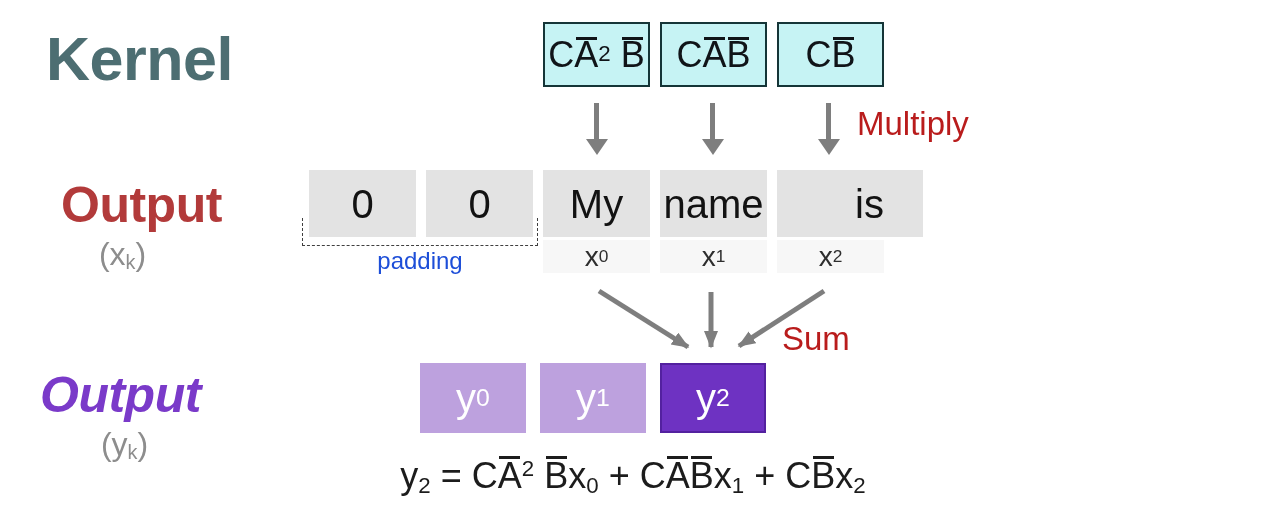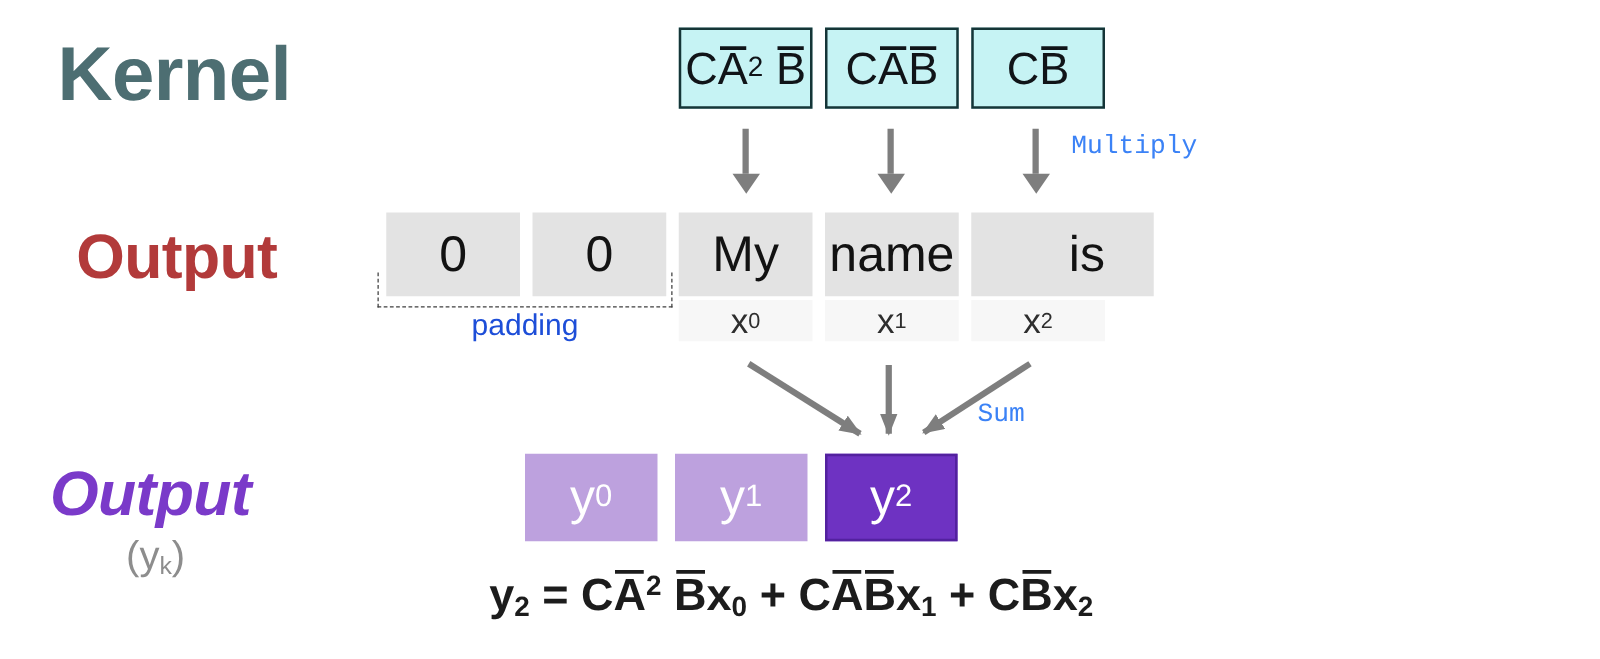--- a/index.html
+++ b/index.html
@@ -30,21 +30,21 @@
   
   .varrow{top:103px;width:5px;height:36px;background:#7e7e7e;}
   .varrow::after{
     content:"";position:absolute;left:50%;transform:translateX(-50%);
     bottom:-16px;width:0;height:0;
     border-left:11px solid transparent;border-right:11px solid transparent;
     border-top:16px solid #7e7e7e;
   }
   .a0{left:594px;} .a1{left:710px;} .a2{left:826px;}
 
-  .anno{color:#3b82f6;font-size:21px;line-height:1.1;font-family:Liberation Mono, monospace;}
+  .anno{color:#b91c1c;font-size:33px;line-height:1.1;}
   .multiply-label{left:857px;top:106px;}
   .sum-label{left:782px;top:321px;}
 
   
   .icell{
     top:170px;width:107px;height:67px;background:#e3e3e3;
     display:flex;align-items:center;justify-content:center;
     font-size:40px;color:#121212;line-height:1;
   }
   .i0{left:309px;} .i1{left:426px;} .i2{left:543px;} .i3{left:660px;} .i4{left:777px;padding-left:39px;}
@@ -71,39 +71,40 @@
     display:flex;align-items:center;justify-content:center;
     font-size:40px;color:#ffffff;line-height:1;
   }
   .o0{left:420px;} .o1{left:540px;} .o2{left:660px;}
   .ocell[data-variant="light"]{background:#bda1de;}
   .ocell[data-variant="dark"]{background:#6e32c2;border:2px solid #53219f;}
 
   
   .formula{
     left:333px;top:456px;width:600px;text-align:center;
-    font-size:36px;font-weight:700;color:#1c1c1c;line-height:1.1;
+    font-size:36px;font-weight:400;color:#1c1c1c;line-height:1.1;
   }
 
   
   .sub{font-size:0.62em;vertical-align:-0.22em;}
   .sup{font-size:0.62em;vertical-align:0.55em;}
   .ov{position:relative;}
   .ov::after{
     content:"";position:absolute;left:0.04em;right:0.04em;top:0.02em;
     border-top:0.085em solid currentColor;
   }
 </style>
 </head>
 <body>
 
 <div class="canvas">
 
   <div class="abs rowlabel kernel-label">Kernel</div>
   <div class="abs rowlabel input-label">Output</div>
+  <div class="abs sublabel xk"><span>(x</span><span class="sub">k</span><span>)</span></div>
   <div class="abs rowlabel output-label">Output</div>
   <div class="abs sublabel yk"><span>(y</span><span class="sub">k</span><span>)</span></div>
 
   <div class="abs kcell k0">
       <span>C</span>
       <span class="ov">A</span>
       <span class="sup">2</span>
       <span>&nbsp;</span>
       <span class="ov">B</span>
     </div>

